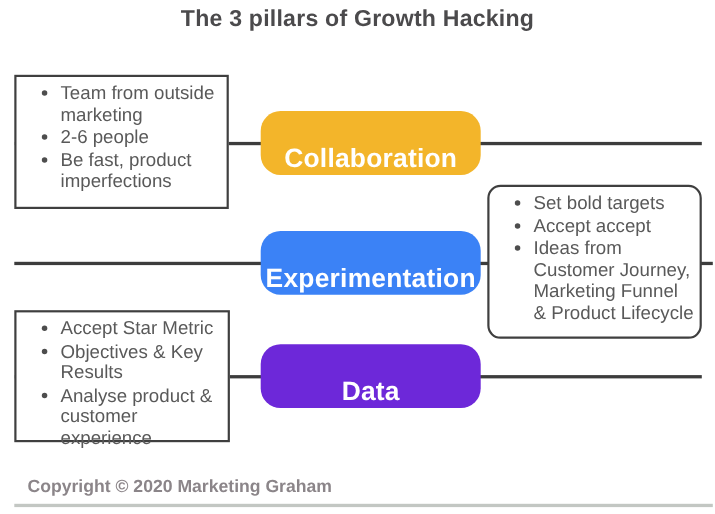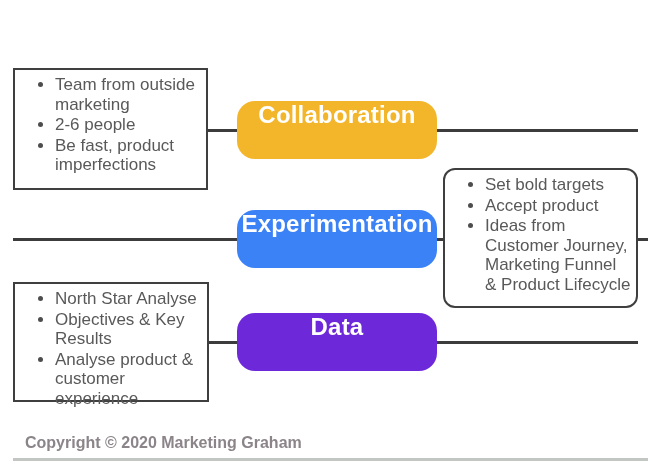--- a/index.html
+++ b/index.html
@@ -56,21 +56,21 @@
   .bullets li::marker { color: #4d4d4d; }
 
   .pill {
     position: absolute;
     left: 237px;
     width: 200px;
     height: 58px;
     border-radius: 18px;
     z-index: 2;
     display: flex;
-    align-items: flex-start;
+    align-items: flex-end;
     justify-content: center;
   }
   .pill-1 { top: 101px; }
   .pill-2 { top: 210px; }
   .pill-3 { top: 313px; }
   .pill-label {
     color: #ffffff;
     font-size: 24px;
     font-weight: bold;
     letter-spacing: 0.2px;
@@ -91,44 +91,45 @@
     height: 3px;
     background: #c3c7c3;
     z-index: 1;
   }
 </style>
 </head>
 <body>
 
 <div class="canvas">
 
+  <h1 class="title">The 3 pillars of Growth Hacking</h1>
 
   <div class="row-line line-1" style="background-color: rgb(60, 60, 60);"></div>
   <div class="row-line line-2" style="background-color: rgb(60, 60, 60);"></div>
   <div class="row-line line-3" style="background-color: rgb(60, 60, 60);"></div>
 
   <div class="note-box box-1">
     <ul class="bullets">
       <li>Team from outside marketing</li>
       <li>2-6 people</li>
       <li>Be fast, product imperfections</li>
     </ul>
   </div>
 
   <div class="note-box box-2">
     <ul class="bullets">
       <li>Set bold targets</li>
-      <li>Accept product</li>
+      <li>Accept accept</li>
       <li>Ideas from Customer Journey, Marketing Funnel &amp; Product Lifecycle</li>
     </ul>
   </div>
 
   <div class="note-box box-3">
     <ul class="bullets">
-      <li>North Star Analyse</li>
+      <li>Accept Star Metric</li>
       <li>Objectives &amp; Key Results</li>
       <li>Analyse product &amp; customer experience</li>
     </ul>
   </div>
 
   <div class="pill pill-1" style="background-color: rgb(243, 181, 42);">
     <span class="pill-label">Collaboration</span>
   </div>
 
   <div class="pill pill-2" style="background-color: #3b82f6;">

